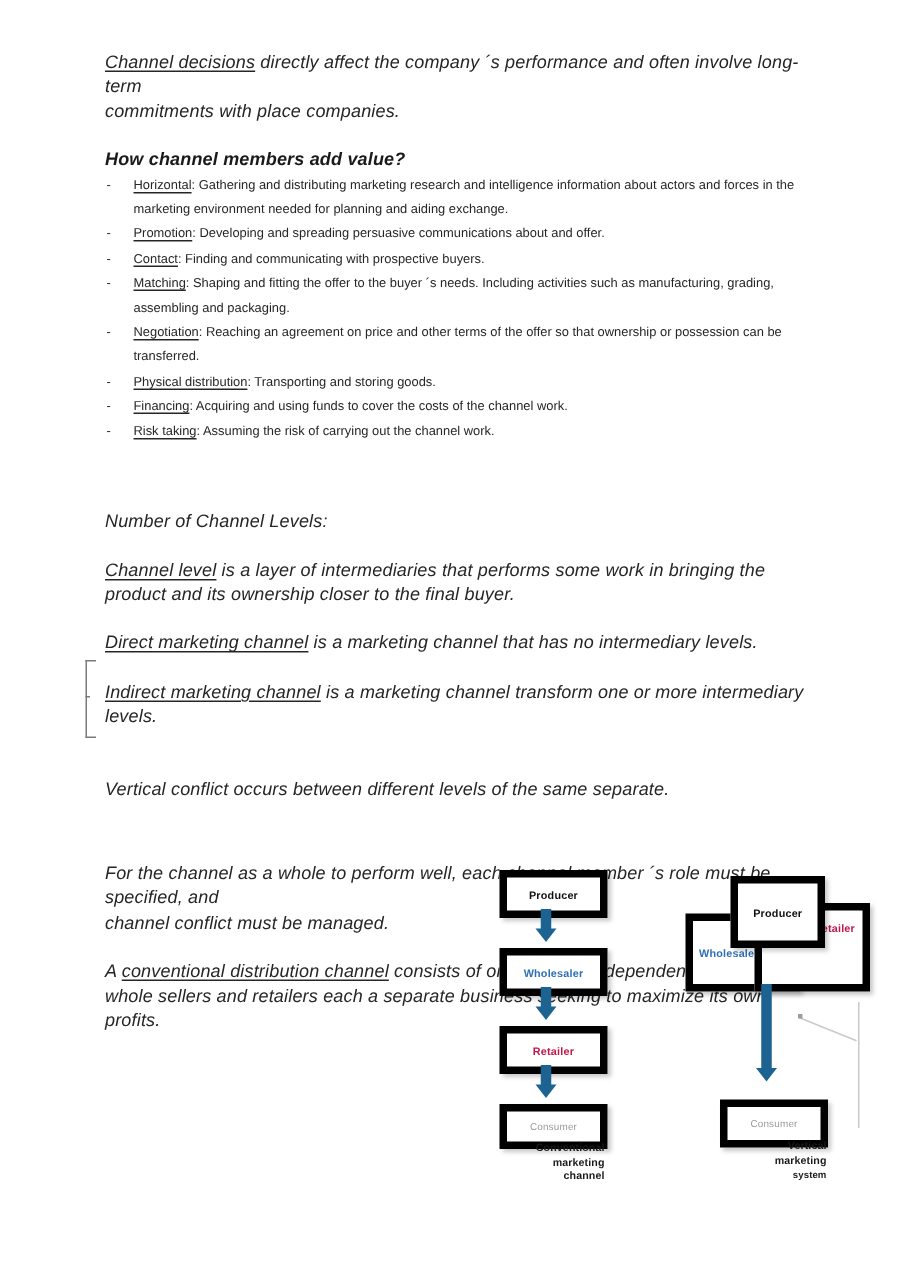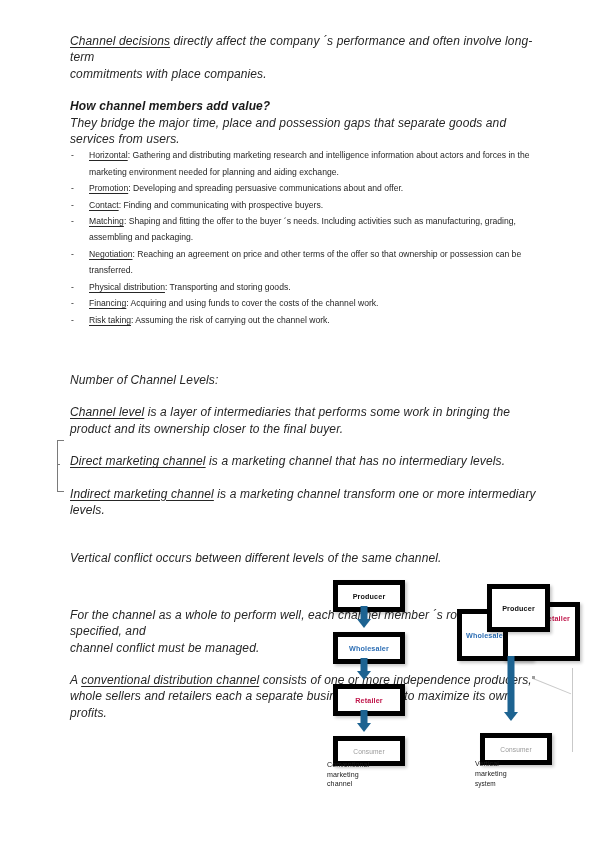--- a/index.html
+++ b/index.html
@@ -106,23 +106,23 @@
     position: absolute;
     left: 50%;
     transform: translateX(-50%);
     width: 0; height: 0;
     border-left: 7px solid transparent;
     border-right: 7px solid transparent;
     border-top: 9px solid #1d6391;
   }
   .caption {
     position: absolute;
-    text-align: left;
+    text-align: right;
     font-size: 7.1px;
-    font-weight: normal;
+    font-weight: bold;
     line-height: 9.6px;
     color: #1a1a1a;
     letter-spacing: 0.01em;
   }
   .caption .small { font-size: 6.4px; }
 
   .artifact-v {
     position: absolute;
     background: #c9c9c9;
     width: 1px;
@@ -144,21 +144,20 @@
 
 <div id="page">
 
   <div class="doc-body">
 
     <p class="para"><span class="u">Channel decisions</span><span> directly affect the company ´s performance and often involve long-term</span><br><span>commitments with place companies.</span></p>
 
     <div class="spacer-sm"></div>
 
     <p class="para bold">How channel members add value?</p>
-    <p class="para">They bridge the major time, place and possession gaps that separate goods and services from users.</p>
 
     <ul class="bullets">
       <li><span class="dash">-</span><span class="u">Horizontal</span><span>: Gathering and distributing marketing research and intelligence information about actors and forces in the marketing environment needed for planning and aiding exchange.</span></li>
       <li><span class="dash">-</span><span class="u">Promotion</span><span>: Developing and spreading persuasive communications about and offer.</span></li>
       <li><span class="dash">-</span><span class="u">Contact</span><span>: Finding and communicating with prospective buyers.</span></li>
       <li><span class="dash">-</span><span class="u">Matching</span><span>: Shaping and fitting the offer to the buyer ´s needs. Including activities such as manufacturing, grading, assembling and packaging.</span></li>
       <li><span class="dash">-</span><span class="u">Negotiation</span><span>: Reaching an agreement on price and other terms of the offer so that ownership or possession can be transferred.</span></li>
       <li><span class="dash">-</span><span class="u">Physical distribution</span><span>: Transporting and storing goods.</span></li>
       <li><span class="dash">-</span><span class="u">Financing</span><span>: Acquiring and using funds to cover the costs of the channel work.</span></li>
       <li><span class="dash">-</span><span class="u">Risk taking</span><span>: Assuming the risk of carrying out the channel work.</span></li>
@@ -172,21 +171,21 @@
     <p class="para"><span class="u">Channel level</span><span> is a layer of intermediaries that performs some work in bringing the product and its ownership closer to the final buyer.</span></p>
     <div class="spacer-sm"></div>
 
     <p class="para"><span class="u">Direct marketing channel</span><span> is a marketing channel that has no intermediary levels.</span></p>
     <div class="spacer-sm"></div>
 
     <p class="para"><span class="u">Indirect marketing channel</span><span> is a marketing channel transform one or more intermediary levels.</span></p>
     <div class="spacer-sm"></div>
 
     <div class="spacer-sm"></div>
-    <p class="para">Vertical conflict occurs between different levels of the same channel.</p>
+    <p class="para">Vertical conflict occurs between different levels of the same separate.</p>
 
     <div class="spacer-md"></div>
     <div class="spacer-xs"></div>
 
     <p class="para"><span>For the channel as a whole to perform well, each channel member ´s role must be specified, and</span><br><span>channel conflict must be managed.</span></p>
     <div class="spacer-sm"></div>
 
     <p class="para" style="width:466px;"><span>A </span><span class="u">conventional distribution channel</span><span> consists of one or more independence producers, whole sellers and retailers each a separate business seeking to maximize its own profits.</span></p>
   </div>
 

